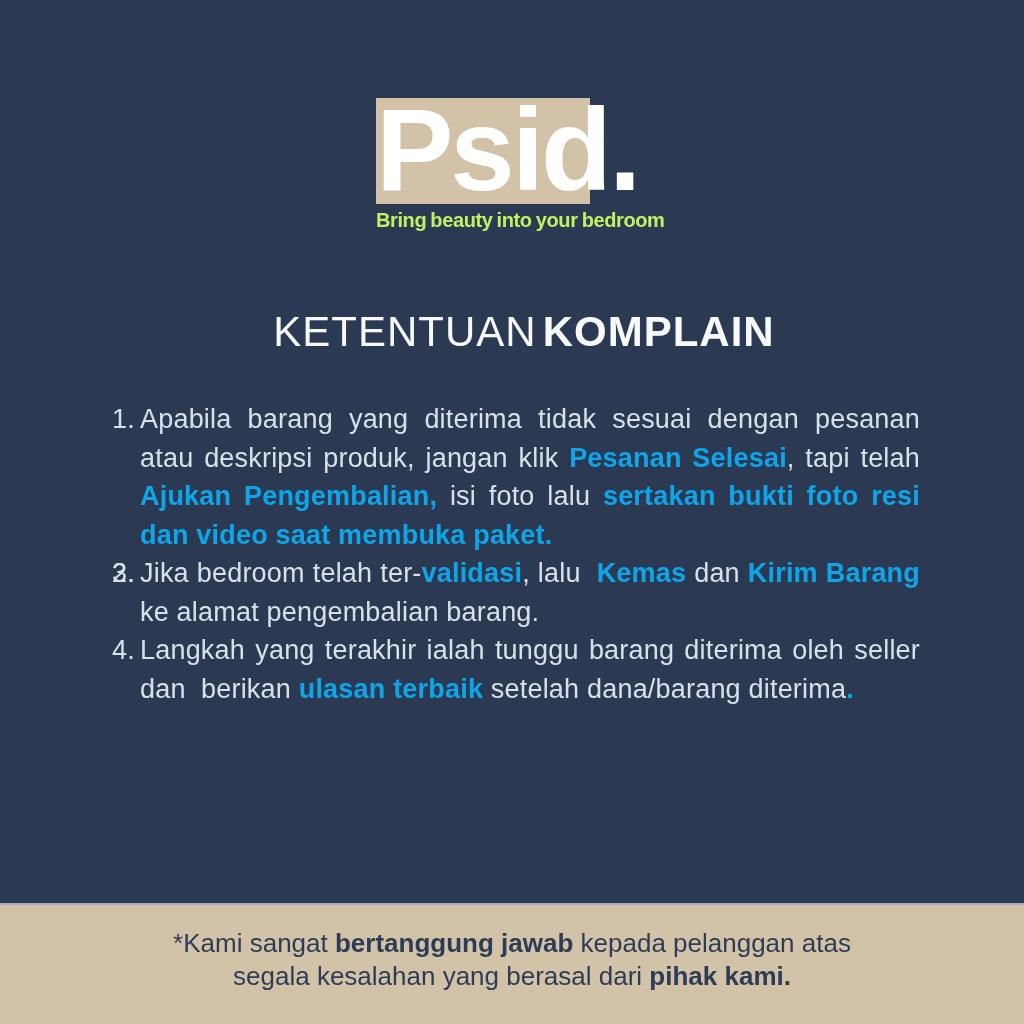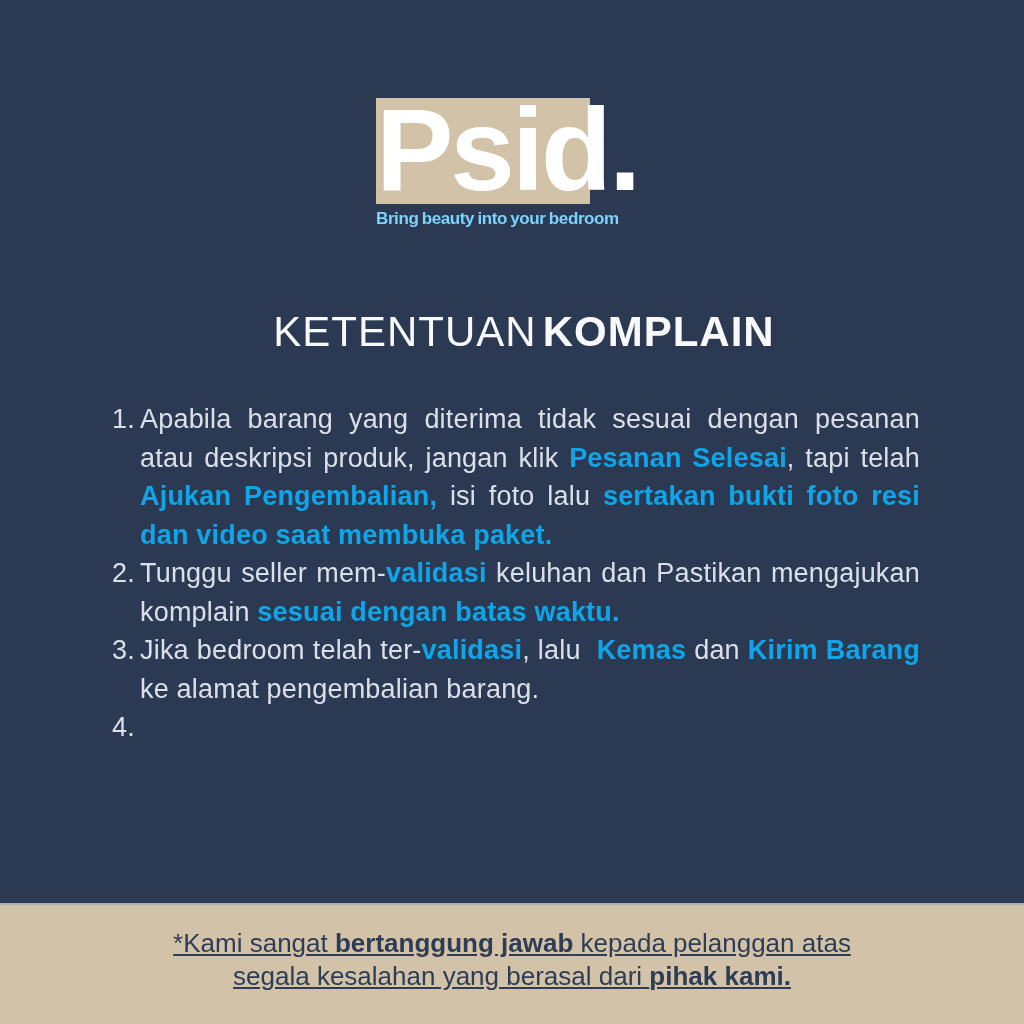--- a/index.html
+++ b/index.html
@@ -42,23 +42,23 @@
     line-height: 108px;
     font-weight: 700;
     color: #ffffff;
     letter-spacing: -3px;
     white-space: nowrap;
   }
   .tagline {
     position: relative;
     z-index: 1;
     margin-top: 5px;
-    font-size: 17px;
+    font-size: 20px;
     font-weight: 700;
-    color: #7dd3fc;
+    color: #bef264;
     letter-spacing: -0.4px;
     word-spacing: -1px;
     white-space: nowrap;
   }
   
   .title {
     position: absolute;
     top: 296px;
     left: 0;
     width: 100%;
@@ -113,21 +113,20 @@
     box-sizing: border-box;
   }
   .footer-note {
     max-width: 700px;
     margin: 22px auto 1px;
     text-align: center;
     font-size: 26px;
     line-height: 33px;
     color: #2e3c55;
     font-weight: 400;
-    text-decoration: underline;
   }
   .footer-note b {
     font-weight: 700;
     color: #2e3c55;
   }
 </style>
 </head>
 <body>
 
 <div class="poster">
@@ -140,28 +139,28 @@
 
   <h1 class="title"><span>KETENTUAN</span><b>KOMPLAIN</b></h1>
 
   <ol class="terms">
     <li>
       <span class="num">1.</span>
       <span class="body"><span>Apabila barang yang diterima tidak sesuai dengan pesanan atau deskripsi produk, jangan klik </span><b>Pesanan Selesai</b><span>, tapi telah </span><b>Ajukan Pengembalian,</b><span> isi foto lalu </span><b>sertakan bukti foto resi dan video saat membuka paket.</b></span>
     </li>
     <li>
       <span class="num">2.</span>
-      <span class="body"><span>Tunggu seller mem-</span><b>validasi</b><span> keluhan dan Pastikan mengajukan komplain </span><b>sesuai dengan batas waktu.</b></span>
     </li>
     <li>
       <span class="num">3.</span>
       <span class="body"><span>Jika bedroom telah ter-</span><b>validasi</b><span>, lalu &nbsp;</span><b>Kemas</b><span> dan </span><b>Kirim Barang</b><span> ke alamat pengembalian barang.</span></span>
     </li>
     <li>
       <span class="num">4.</span>
+      <span class="body"><span>Langkah yang terakhir ialah tunggu barang diterima oleh seller dan &nbsp;berikan </span><b>ulasan terbaik</b><span> setelah dana/barang diterima</span><b>.</b></span>
     </li>
   </ol>
 
   <footer class="footer">
     <p class="footer-note"><span>*Kami sangat </span><b>bertanggung jawab</b><span> kepada pelanggan atas segala kesalahan yang berasal dari </span><b>pihak kami.</b></p>
   </footer>
 
 </div>
 
 </body></html>

